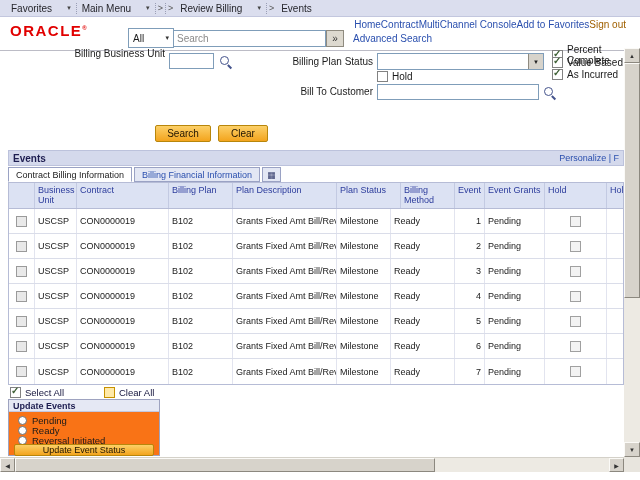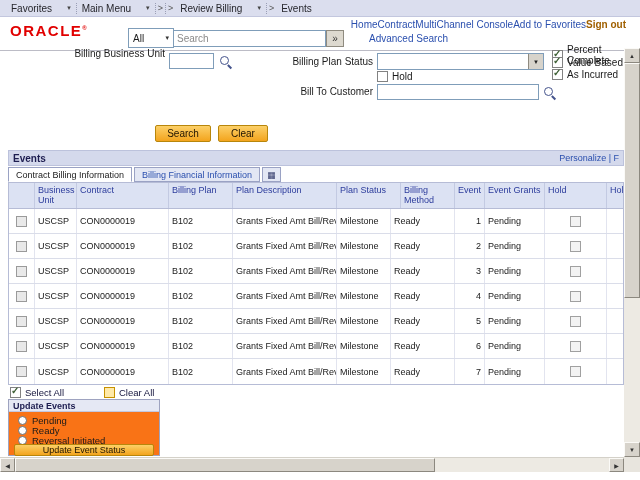--- a/index.html
+++ b/index.html
@@ -12,29 +12,29 @@
   .crumb{display:flex;align-items:center;gap:15px;padding:0 5px;cursor:pointer;height:17px}
   .crumb-arrow{font-size:7px;color:#444}
   .crumb-div{width:1px;height:11px;border-left:1px dotted #9a9eb6}
   .crumb-sep{color:#555;font-size:9px;padding:0 2px}
 
   
   .logo{position:absolute;left:10px;top:22px;color:#e10000;font-weight:bold;font-size:15px;letter-spacing:1.5px}
   .logo sup{font-size:6px;letter-spacing:0}
   .toplinks{position:absolute;right:14px;top:19px;font-size:10px;display:flex;gap:0;align-items:center}
   .toplinks a{color:#2a4fae}
-  .toplinks a.signout{font-weight:bold;color:#a06000}
+  .toplinks a.signout{font-weight:normal;color:#a06000}
 
   .searchbar{position:absolute;left:128px;top:29px;height:18px;display:flex;align-items:center;font-size:10px}
   .scopebox{border:1px solid #7f9db9;background:#fff;height:17px;width:46px;display:flex;align-items:center;justify-content:space-between;padding:9px 4px;cursor:pointer}
   .scopebox .sarr{font-size:7px;color:#333}
   .searchinput{border:1px solid #7f9db9;border-left:none;height:17px;width:152px;font-size:10px;padding:0 3px;font-family:"Liberation Sans",sans-serif;color:#444}
   .searchinput::placeholder{color:#8a8a8a}
   .gobtn{height:17px;width:18px;background:#ddd9cf;border:1px solid #8f8b80;font-size:10px;display:flex;align-items:center;justify-content:center;color:#333;cursor:pointer}
-  .advlink{margin-left:25px;color:#2a4fae}
+  .advlink{margin-left:9px;color:#2a4fae}
 
   .contentline{position:absolute;left:0;top:50px;width:624px;height:1px;background:#bcbcc6}
 
   
   .flabel{position:absolute;font-size:10px;text-align:right;color:#1c1c1c}
   .tbox{position:absolute;border:1px solid #7f9db9;background:#fff}
   .mag{position:absolute;width:13px;height:13px;cursor:pointer}
   .mag::before{content:"";position:absolute;left:1px;top:1px;width:7px;height:7px;border:1.5px solid #44538c;border-radius:50%}
   .mag::after{content:"";position:absolute;left:9px;top:9px;width:5px;height:1.5px;background:#44538c;transform:rotate(45deg);transform-origin:left center}
   .combo{position:absolute;border:1px solid #7f9db9;background:#fff;display:flex;cursor:pointer}

